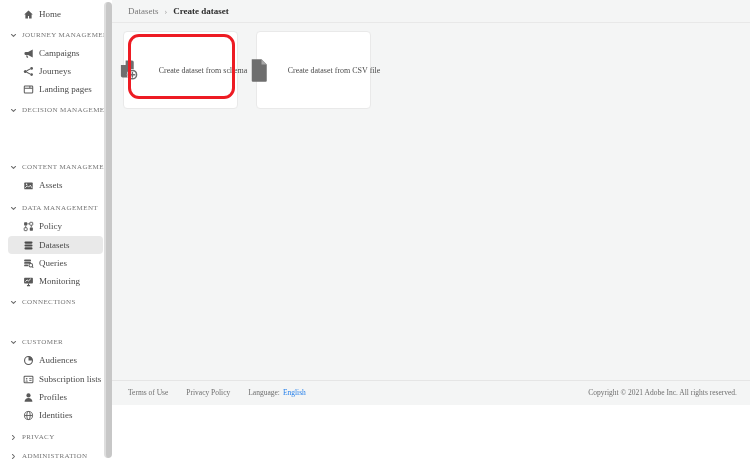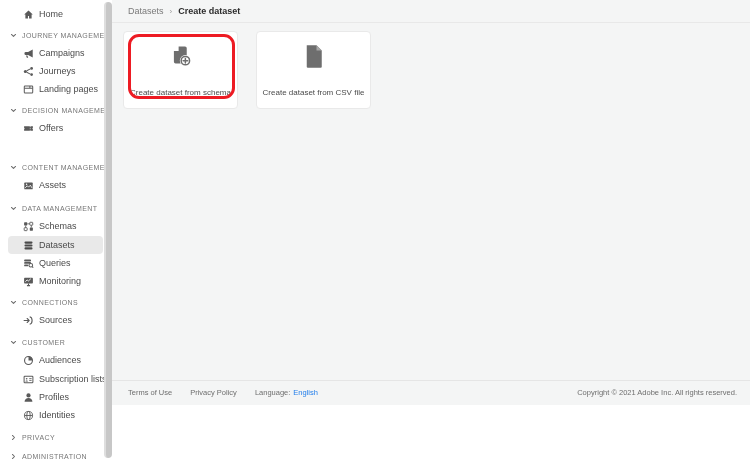--- a/index.html
+++ b/index.html
@@ -1,18 +1,18 @@
 <!DOCTYPE html>
 <html><head>
 <meta charset="utf-8">
 <style>
   * { margin:0; padding:0; box-sizing:border-box; }
   html,body { width:750px; height:461px; overflow:hidden; background:#fff;
               font-family:"Liberation Sans", sans-serif; }
-  .app { position:relative; width:750px; height:405px; }
+  .app { position:relative; width:750px; height:405px;font-family:Liberation Serif, serif; }
 
   
   .sidebar { position:absolute; left:0; top:0; width:104px; height:461px; background:#fff; }
   .nav-item { position:absolute; left:8px; width:95px; height:18px; display:flex;
               align-items:center; gap:5px; padding-left:15px; font-size:9px; color:#4b4b4b;
               border-radius:4px; cursor:pointer; white-space:nowrap; }
   .nav-item.selected { background:#e9e9e9; }
   .nav-header { position:absolute; left:10px; width:94px; height:12px; display:flex;
                 align-items:center; gap:5px; font-size:7px; letter-spacing:0.4px;
                 color:#767676; cursor:pointer; white-space:nowrap; }
@@ -24,21 +24,21 @@
   
   .main { position:absolute; left:112px; top:0; right:0; bottom:0; background:#f4f5f5; }
   .breadcrumb-bar { height:23px; border-bottom:1px solid #e8e8e8; display:flex;
                     align-items:center; gap:6px; padding-left:16px; font-size:9px; }
   .bc-parent { color:#7a7a7a; cursor:pointer; }
   .bc-sep { color:#9a9a9a; font-size:8px; }
   .bc-current { color:#2c2c2c; font-weight:bold; }
 
   .content { display:flex; gap:18px; padding:8px 0 0 11px; }
   .card { position:relative; width:115px; height:78px; background:#fff;
-          border:1px solid #e9e9e9; border-radius:4px; display:flex; flex-direction:column;
+          border:1px solid #e9e9e9; border-radius:4px; display:flex; 
           align-items:center; justify-content:center; gap:18px; cursor:pointer; }
   .card-label { font-size:8px; color:#4b4b4b; white-space:nowrap; }
   .annotation { position:absolute; left:4px; right:2px; top:2px; bottom:9px;
                 border:3.5px solid #ed1b23; border-radius:11px; pointer-events:none; }
 
   
   .footer { position:absolute; left:0; right:0; bottom:0; height:25px;
             border-top:1px solid #e5e5e5; display:flex; align-items:center;
             padding:0 13px 1px 16px; font-size:7.5px; color:#6e6e6e; }
   .footer-left { display:flex; align-items:center; gap:18px; }
@@ -106,29 +106,20 @@
 
     <div class="nav-header" style="top:104px">
       <span class="icon">
           <svg width="7" height="7" viewBox="0 0 12 12" fill="none" stroke="#6e6e6e" stroke-width="1.8" stroke-linecap="round" stroke-linejoin="round">
             <path d="M2.5 4.2 6 7.7l3.5-3.5"></path>
           </svg>
         </span>
       <span>DECISION MANAGEMENT</span>
     </div>
 
-    <div class="nav-item" style="top:119px">
-      <span class="icon">
-          <svg width="11" height="11" viewBox="0 0 12 12" fill="#5a5a5a">
-            <path d="M1.2 3.5h9.6v1.6a1.1 1.1 0 0 0 0 1.8v1.6H1.2V6.9a1.1 1.1 0 0 0 0-1.8z"></path>
-            <path d="M7.9 3.5v5" stroke="#fff" stroke-width="0.8" stroke-dasharray="1.1 1.1"></path>
-          </svg>
-        </span>
-      <span>Offers</span>
-    </div>
 
 
     <div class="nav-header" style="top:161px">
       <span class="icon">
           <svg width="7" height="7" viewBox="0 0 12 12" fill="none" stroke="#6e6e6e" stroke-width="1.8" stroke-linecap="round" stroke-linejoin="round">
             <path d="M2.5 4.2 6 7.7l3.5-3.5"></path>
           </svg>
         </span>
       <span>CONTENT MANAGEMENT</span>
     </div>
@@ -156,21 +147,21 @@
     <div class="nav-item" style="top:217px">
       <span class="icon">
           <svg width="11" height="11" viewBox="0 0 12 12" fill="#5a5a5a">
             <rect x="1.2" y="1.4" width="3.4" height="3.4" rx="0.5"></rect>
             <rect x="7.4" y="1.4" width="3.2" height="3.2" rx="0.5" fill="none" stroke="#5a5a5a"></rect>
             <rect x="1.3" y="7.3" width="3.2" height="3.2" rx="0.5" fill="none" stroke="#5a5a5a"></rect>
             <rect x="7.4" y="7.2" width="3.4" height="3.4" rx="0.5"></rect>
             <path d="M4.7 3.1h2.6M2.9 4.9v2.3M9.1 4.7v2.4" stroke="#5a5a5a" stroke-width="0.9" fill="none"></path>
           </svg>
         </span>
-      <span>Schemas</span>
+      <span>Policy</span>
     </div>
 
     <div class="nav-item selected" style="top:236px">
       <span class="icon">
           <svg width="11" height="11" viewBox="0 0 12 12" fill="#4b4b4b">
             <rect x="1.6" y="1.7" width="8.8" height="2.3" rx="1.15"></rect>
             <rect x="1.6" y="4.85" width="8.8" height="2.3" rx="1.15"></rect>
             <rect x="1.6" y="8" width="8.8" height="2.3" rx="1.15"></rect>
           </svg>
         </span>
@@ -203,29 +194,20 @@
 
     <div class="nav-header" style="top:296px">
       <span class="icon">
           <svg width="7" height="7" viewBox="0 0 12 12" fill="none" stroke="#6e6e6e" stroke-width="1.8" stroke-linecap="round" stroke-linejoin="round">
             <path d="M2.5 4.2 6 7.7l3.5-3.5"></path>
           </svg>
         </span>
       <span>CONNECTIONS</span>
     </div>
 
-    <div class="nav-item" style="top:311px">
-      <span class="icon">
-          <svg width="11" height="11" viewBox="0 0 12 12" fill="none" stroke="#5a5a5a" stroke-width="1.2">
-            <path d="M1.2 6h5.4M4.5 3.8 6.7 6 4.5 8.2" stroke-linecap="round" stroke-linejoin="round"></path>
-            <path d="M7.3 1.9c3.5.7 3.5 7.5 0 8.2"></path>
-          </svg>
-        </span>
-      <span>Sources</span>
-    </div>
 
     <div class="nav-header" style="top:336px">
       <span class="icon">
           <svg width="7" height="7" viewBox="0 0 12 12" fill="none" stroke="#6e6e6e" stroke-width="1.8" stroke-linecap="round" stroke-linejoin="round">
             <path d="M2.5 4.2 6 7.7l3.5-3.5"></path>
           </svg>
         </span>
       <span>CUSTOMER</span>
     </div>
 

